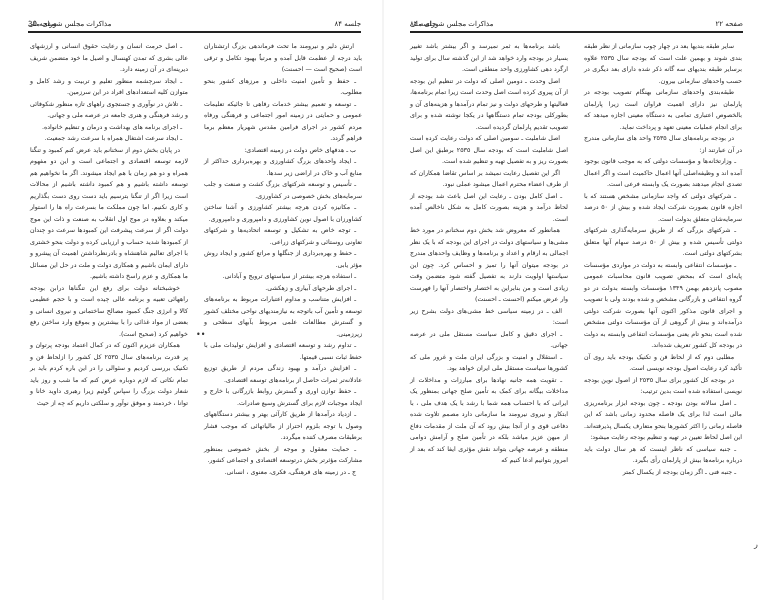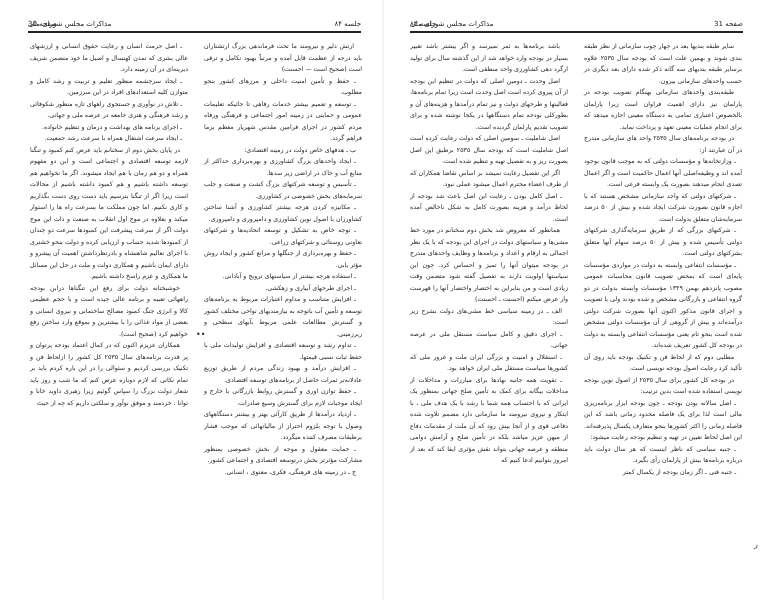--- a/index.html
+++ b/index.html
@@ -78,21 +78,21 @@
       <p>همکاران عزیزم اکنون که در کمال اعتماد بودجه پرتوان و پر قدرت برنامه‌های سال ۲۵۳۵ کل کشور را ازلحاظ فن و تکنیک بررسی کردیم و سئوالی را در این باره کردم باید بر تمام نکاتی که لازم دوباره عرض کنم که ما شب و روز باید شعار دولت بزرگ را سپاس گوئیم زیرا رهبری داوید خانا و توانا ، خردمند و موفق نوآور و سلکتی داریم که چه از حیث</p>
     </div>
 
     <span class="margin-mark" style="left:196px; top:330px;">••</span>
   </div>
 
   <div class="gutter"></div>
 
   <div class="page right">
     <div class="header">
-      <span class="h-right">صفحه 31</span>
+      <span class="h-right">صفحه ۲۲</span>
       <span class="h-center">مذاکرات مجلس شورای ملی</span>
       <span class="h-left">جلسه ۸۴</span>
     </div>
     <div class="rule"></div>
 
     <div class="col c-right">
       <p>سایر طبقه بندیها بعد در چهار چوب سازمانی از نظر طبقه بندی شوند و بهمین علت است که بودجه سال ۲۵۳۵ علاوه برسایر طبقه بندیهای سه گانه ذکر شده دارای بعد دیگری در حسب واحدهای سازمانی بیرون.</p>
       <p>طبقه‌بندی واحدهای سازمانی بهنگام تصویب بودجه در پارلمان نیز دارای اهمیت فراوان است زیرا پارلمان بالخصوص اعتباری تمامی به دستگاه معینی اجازه میدهد که برای انجام عملیات معینی تعهد و پرداخت نماید.</p>
       <p>در بودجه برنامه‌های سال ۲۵۳۵ واحد های سازمانی مندرج در آن عبارتند از:</p>
       <p class="item">ـ وزارتخانه‌ها و مؤسسات دولتی که به موجب قانون بوجود آمده اند و وظیفه‌اصلی آنها اعمال حاکمیت است و اگر اعمال تصدی انجام میدهند بصورت یک وابسته فرعی است.</p>

